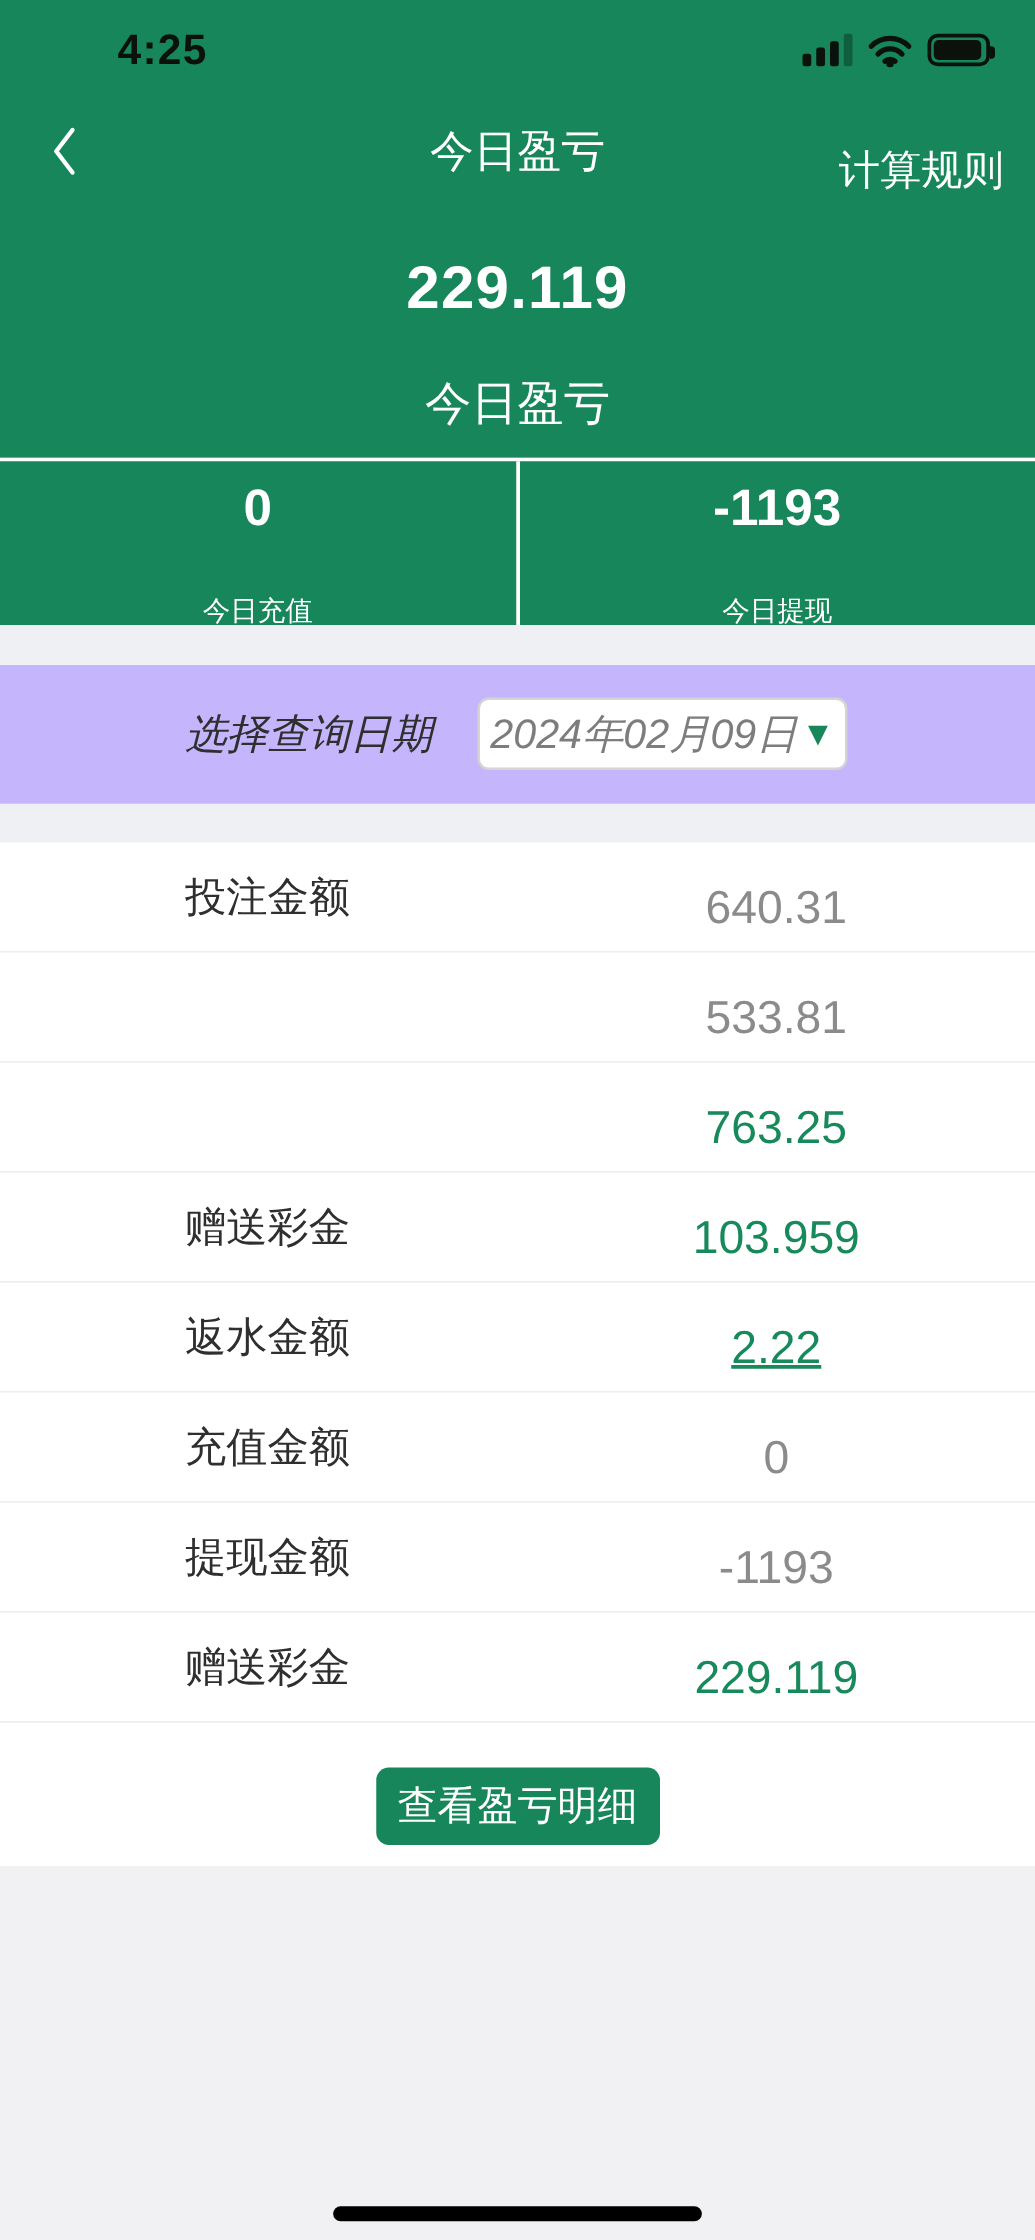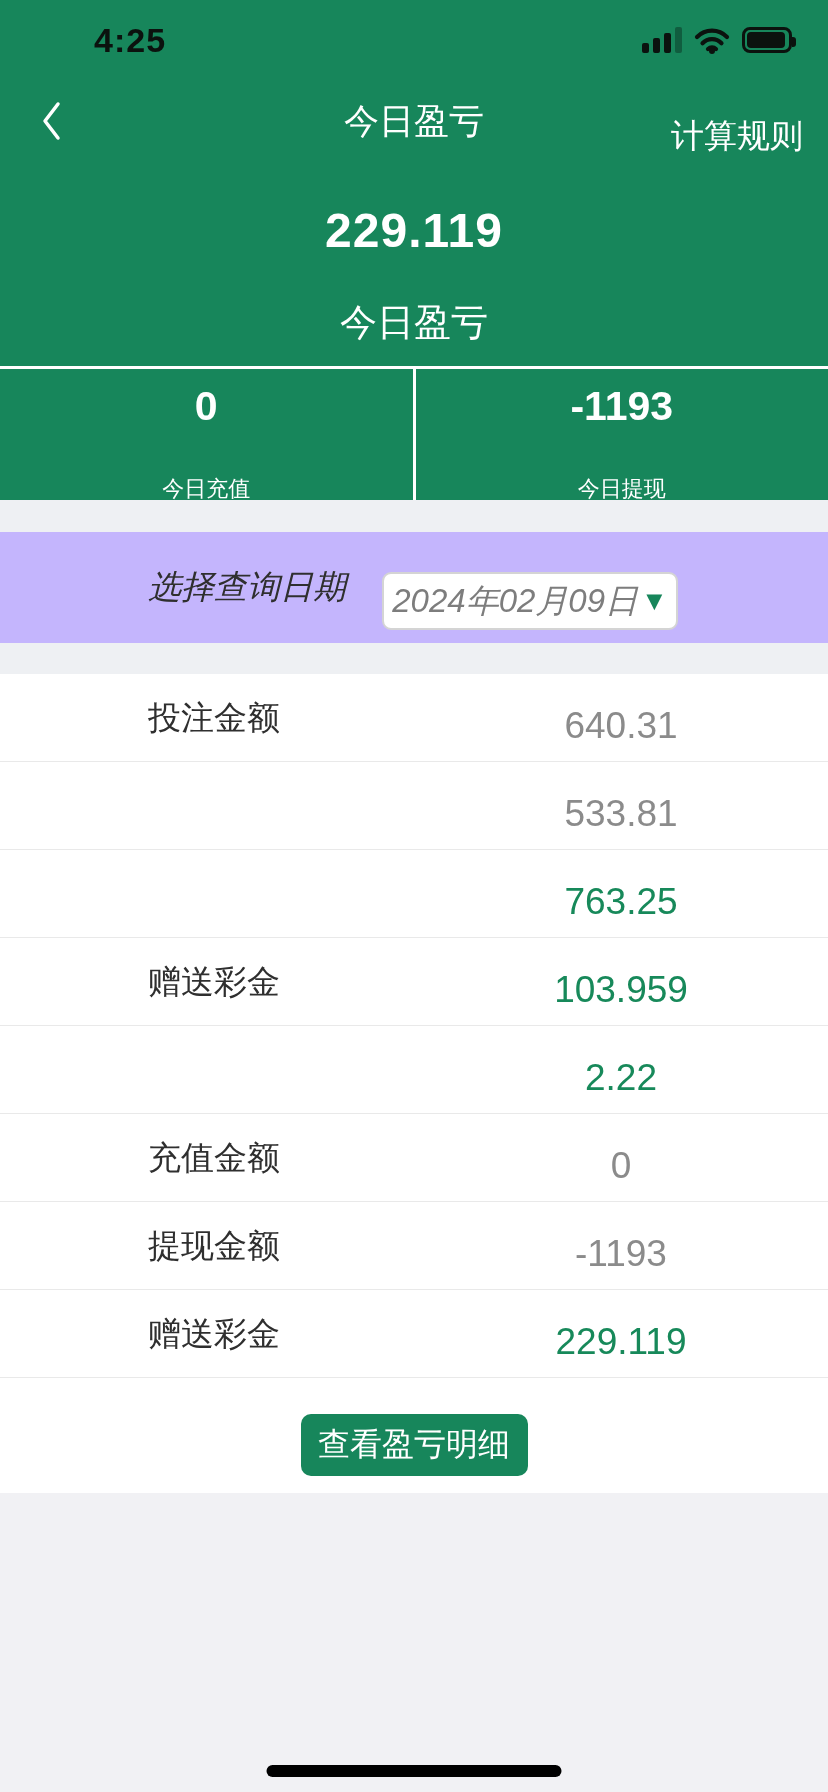--- a/index.html
+++ b/index.html
@@ -50,21 +50,21 @@
   .stat-cell:first-child { border-right:3px solid #ffffff; }
   .stat-value { position:absolute; top:14px; left:0; right:0; font-size:41px; font-weight:600; }
   .stat-label { position:absolute; top:85px; left:0; right:0; font-size:22px;margin-top:20px; }
   
   .gap1 { height:32px; background:#eef0f3; }
   .gap2 { height:31px; background:#eef0f3; }
   
   .date-row { position:relative; height:111px; background:#c4b5fd;font-style:italic; }
   .date-label { position:absolute; left:148px; top:0; height:111px; display:flex; align-items:center; font-size:33px; font-weight:500; color:#2f2f2f; }
   .date-box {
-    position:absolute; left:382px; top:40px; width:296px; height:58px;
+    position:absolute; left:382px; top:26px; width:296px; height:58px;
     background:#fff; border:2px solid #d4d4d4; border-radius:9px;
     display:flex; align-items:center; justify-content:center;
     font-size:33px; color:#7d7d7d; cursor:pointer;
   }
   .date-caret { font-size:27px; color:#17865B; margin-left:3px; line-height:1; }
   
   .list { background:#ffffff; }
   .row { position:relative; height:88px; border-bottom:1px solid #e9e9e9; }
   .row-label { position:absolute; left:148px; top:0; height:88px; display:flex; align-items:center; font-size:33px; font-weight:400; color:#2f2f2f; }
   .row-value { position:absolute; left:414px; width:414px; top:0; height:104px; display:flex; align-items:center; justify-content:center; font-size:37px; }
@@ -156,21 +156,22 @@
     <span class="row-value" style="color: rgb(139, 139, 139);">533.81</span>
   </div>
   <div class="row">
     <span class="row-value" style="color: rgb(23, 137, 90);">763.25</span>
   </div>
   <div class="row">
     <span class="row-label">赠送彩金</span>
     <span class="row-value" style="color: rgb(23, 137, 90);">103.959</span>
   </div>
   <div class="row">
-    <span class="row-value" style="color: rgb(23, 137, 90);">2.22</span>
+    <span class="row-label">返水金额</span>
+    <span class="row-value" style="color: rgb(23, 137, 90); text-decoration: underline;">2.22</span>
   </div>
   <div class="row">
     <span class="row-label">充值金额</span>
     <span class="row-value" style="color: rgb(139, 139, 139);">0</span>
   </div>
   <div class="row">
     <span class="row-label">提现金额</span>
     <span class="row-value" style="color: rgb(139, 139, 139);">-1193</span>
   </div>
   <div class="row">

